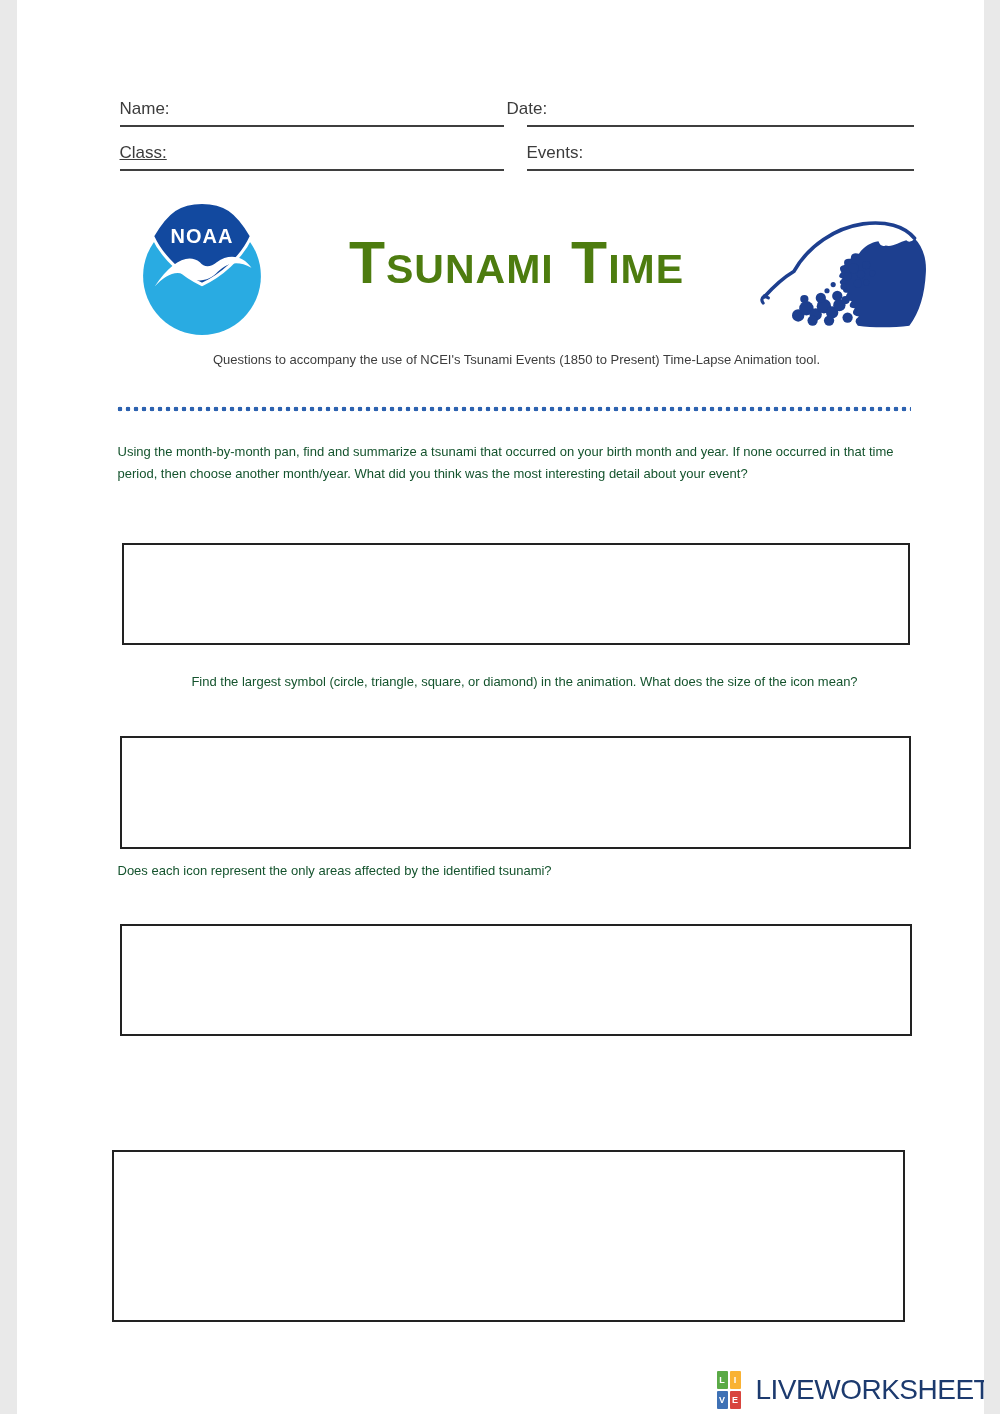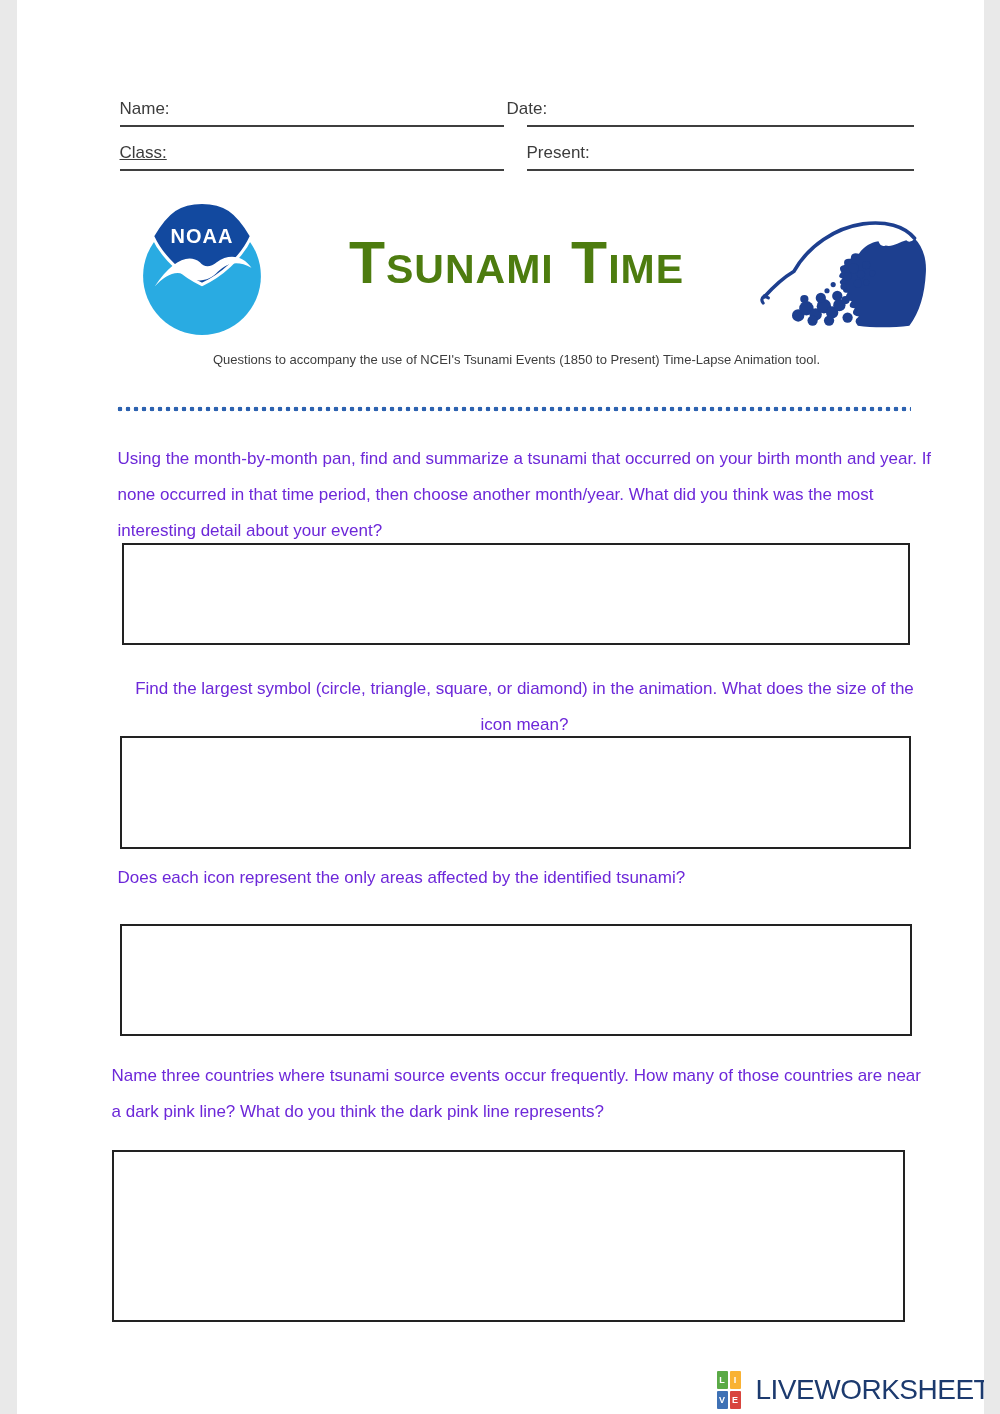--- a/index.html
+++ b/index.html
@@ -27,21 +27,21 @@
     position:absolute; left:90px; top:346px; width:820px;
     text-align:center; font-size:13px; line-height:27px; color:#3d3d3d;
   }
   .dotted-divider {
     position:absolute; left:100px; top:406px; width:794px; height:6px;
     background-image: radial-gradient(circle at 3px 3px, #2d62b0 2.1px, transparent 2.6px);
     background-size: 8px 6px; background-repeat: repeat-x;
   }
 
   .question {
-    position:absolute; font-size:17px; line-height:36px; color:#6d28d9;
+    position:absolute; font-size:13px; line-height:22px; color:#14532d;
     width:814px;
   }
   .q1 { left:101px; top:441px; }
   .q2 { left:101px; top:671px;text-align:center; }
   .q3 { left:101px; top:860px; }
   .q4 { left:95px;  top:1058px; }
 
   .answer-box {
     position:absolute; background:#ffffff;
     border:2px solid #222222; cursor:text;
@@ -74,21 +74,21 @@
   }
 </style>
 </head>
 <body>
 
 <div id="page">
 
   <span class="field-label" style="left:103px; top:99px;">Name:</span>
   <span class="field-label" style="left:490px; top:99px;">Date:</span>
   <span class="field-label" style="left:103px; top:143px;text-decoration:underline;">Class:</span>
-  <span class="field-label" style="left:510px; top:143px;">Present:</span>
+  <span class="field-label" style="left:510px; top:143px;">Events:</span>
   <div class="field-line" style="left:103px; top:125px; width:384px;"></div>
   <div class="field-line" style="left:510px; top:125px; width:387px;"></div>
   <div class="field-line" style="left:103px; top:169px; width:384px;"></div>
   <div class="field-line" style="left:510px; top:169px; width:387px;"></div>
 
   <svg class="noaa-svg" viewBox="0 0 130 135" aria-hidden="true">
     <circle cx="65" cy="78" r="56" fill="#29abe2"></circle>
     <path d="M65 86 C 48 78 28 62 18 40 C 32 16 44 8 65 8 C 86 8 98 16 112 40 C 102 62 82 78 65 86 Z" fill="#12499f" stroke="#ffffff" stroke-width="3"></path>
     <path d="M20 88 C 36 64 52 56 63 65 C 67 70 73 70 79 65 C 91 56 104 59 112 70 C 99 63 89 65 80 74 C 72 83 59 85 51 78 C 41 71 30 77 20 88 Z" fill="#ffffff"></path>
     <text x="65" y="47" text-anchor="middle" font-family="Liberation Sans, sans-serif" font-size="19" font-weight="bold" letter-spacing="1" fill="#ffffff">NOAA</text>
@@ -142,21 +142,20 @@
 
   <div class="question q1">Using the month-by-month pan, find and summarize a tsunami that occurred on your birth month and year. If none occurred in that time period, then choose another month/year. What did you think was the most interesting detail about your event?</div>
   <div class="answer-box b1" contenteditable="true" style=""></div>
 
   <div class="question q2">Find the largest symbol (circle, triangle, square, or diamond) in the animation. What does the size of the icon mean?</div>
   <div class="answer-box b2" contenteditable="true" style=""></div>
 
   <div class="question q3">Does each icon represent the only areas affected by the identified tsunami?</div>
   <div class="answer-box b3" contenteditable="true" style=""></div>
 
-  <div class="question q4">Name three countries where tsunami source events occur frequently. How many of those countries are near a dark pink line? What do you think the dark pink line represents?</div>
   <div class="answer-box b4" contenteditable="true" style=""></div>
 
 
   <div class="brand">
     <div class="brand-tiles">
       <span class="brand-tile" style="background:#5aaa46;">L</span>
       <span class="brand-tile" style="background:#f9b234;">I</span>
       <span class="brand-tile" style="background:#3e71b5;">V</span>
       <span class="brand-tile" style="background:#d8453e;">E</span>
     </div>

